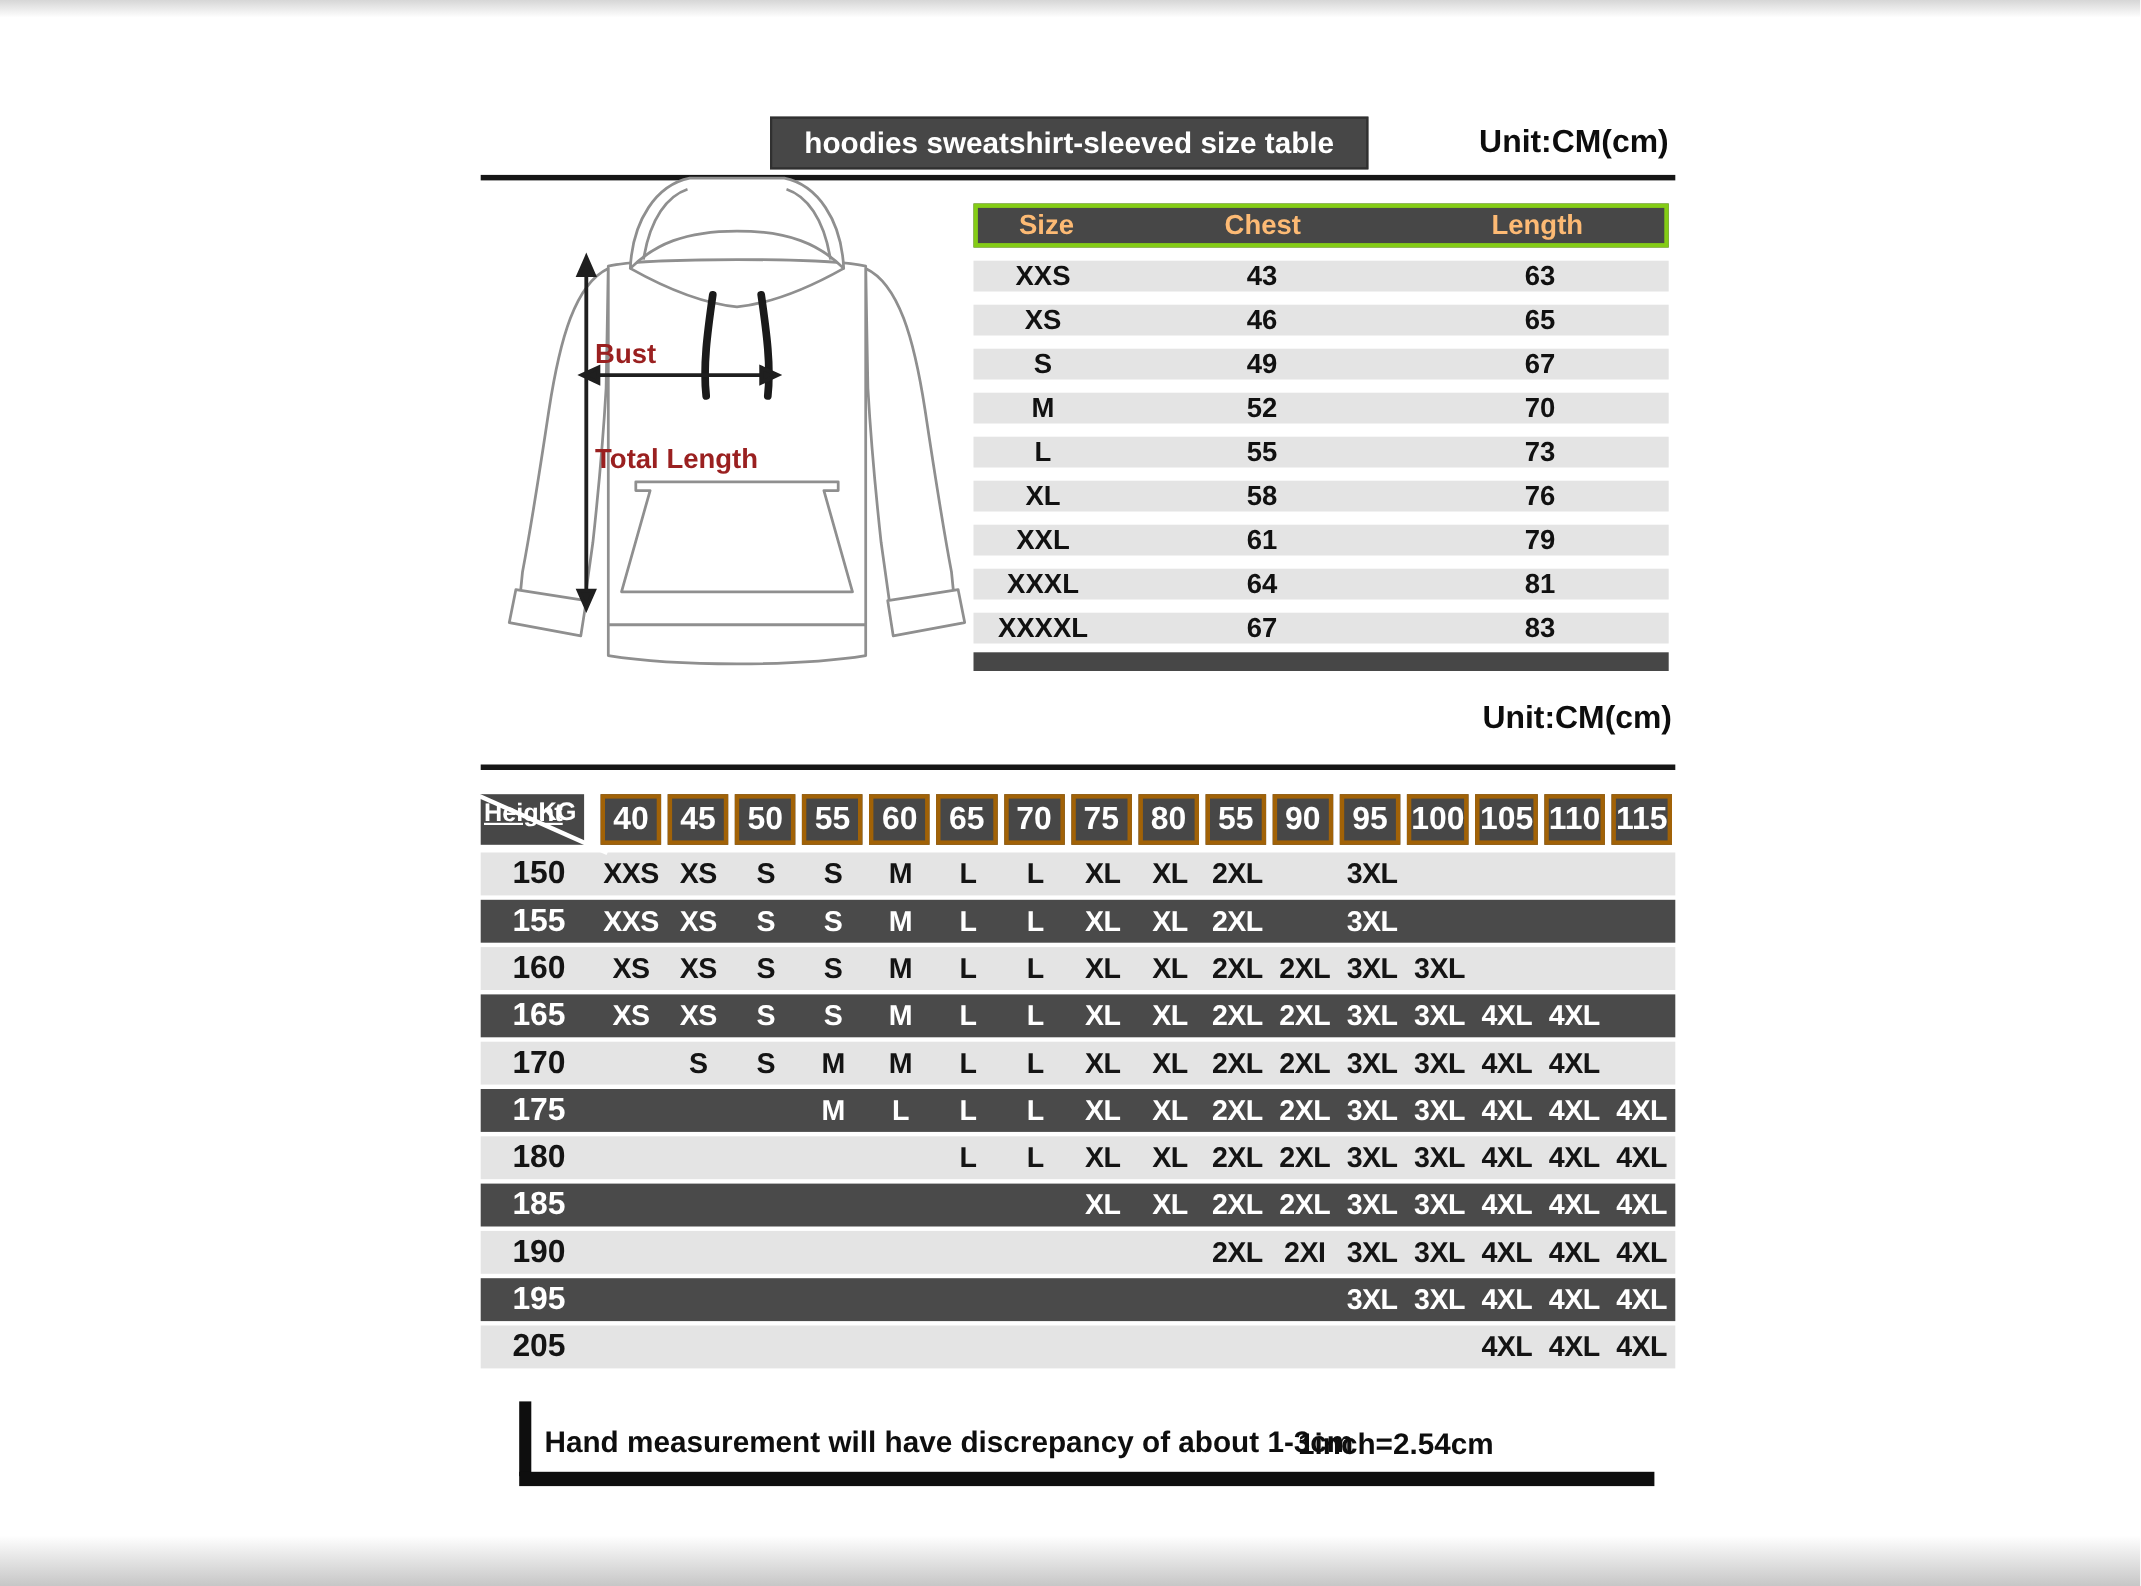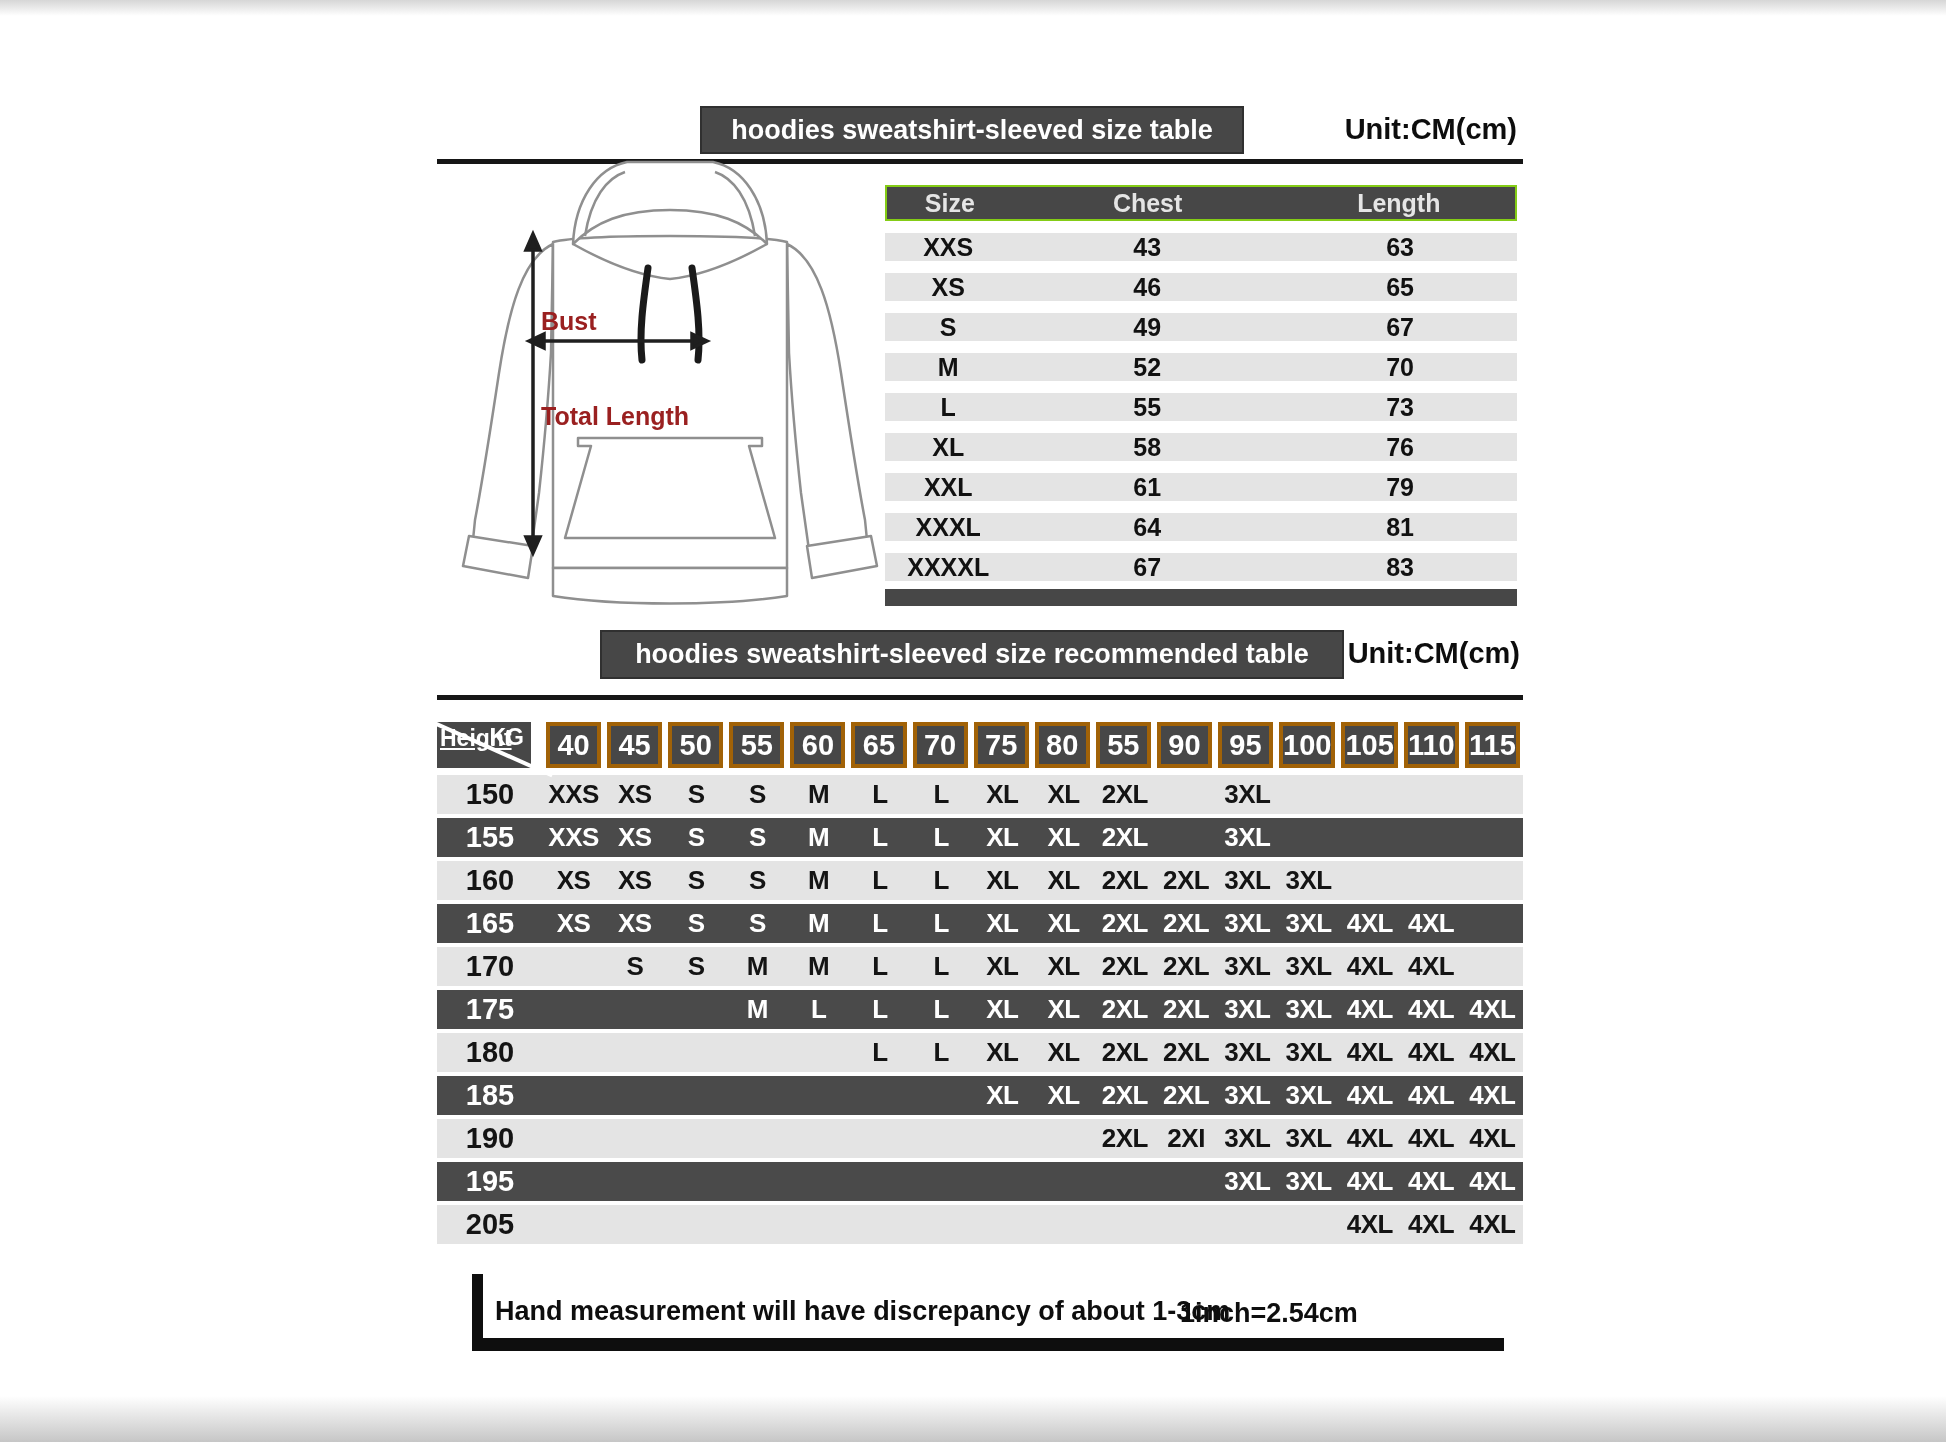--- a/index.html
+++ b/index.html
@@ -19,21 +19,21 @@
   .unit2{top:637px;right:426px;}
   .hr{position:absolute;left:437px;width:1086px;height:5px;background:#161616;}
   .hr1{top:159px;}
   .hr2{top:695px;}
 
   .hoodie{position:absolute;left:445px;top:148px;}
 
   
   .table1{position:absolute;left:885px;top:185px;width:632px;}
   .st-head,.st-row{display:grid;grid-template-columns:20% 43% 37%;align-items:center;text-align:center;}
-  .st-head{background:#474747;border:2px solid #84cc16;color:#e5e5e5;height:32px;font-size:25px;font-weight:700;}
+  .st-head{background:#474747;border:4px solid #84cc16;color:#fdba74;height:32px;font-size:25px;font-weight:700;}
   .st-row{background:#e4e4e4;height:28px;margin-top:12px;font-size:25px;font-weight:700;color:#111;}
   .st-bottom{height:17px;background:#474747;margin-top:8px;}
 
   
   .table2{position:absolute;left:437px;top:722px;width:1086px;}
   .rec-head{display:grid;grid-template-columns:106px repeat(16,1fr);height:46px;margin-bottom:7px;}
   .wbox{background:#474747;border:4px solid #a16207;color:#fff;font-size:29px;font-weight:700;
         display:flex;align-items:center;justify-content:center;margin:0 3px;}
   .corner{position:relative;background:#474747;margin-right:12px;}
   .corner .diag{position:absolute;left:0;top:0;width:127px;height:4px;background:#fff;
@@ -145,21 +145,20 @@
         </div>
         <div class="st-row">
           <div class="">XXXXL</div>
           <div class="">67</div>
           <div class="">83</div>
         </div>
       </div>
     <div class="st-bottom"></div>
   </div>
 
-  <div class="tbox tbox2">hoodies sweatshirt-sleeved size recommended table</div>
   <div class="unit unit2">Unit:CM(cm)</div>
   <div class="hr hr2"></div>
 
   <div class="table2">
     <div class="rec-head">
       <div class="corner">
         <div class="diag"></div>
         <div class="kg">KG</div>
         <div class="hgt">Height</div>
       </div>

